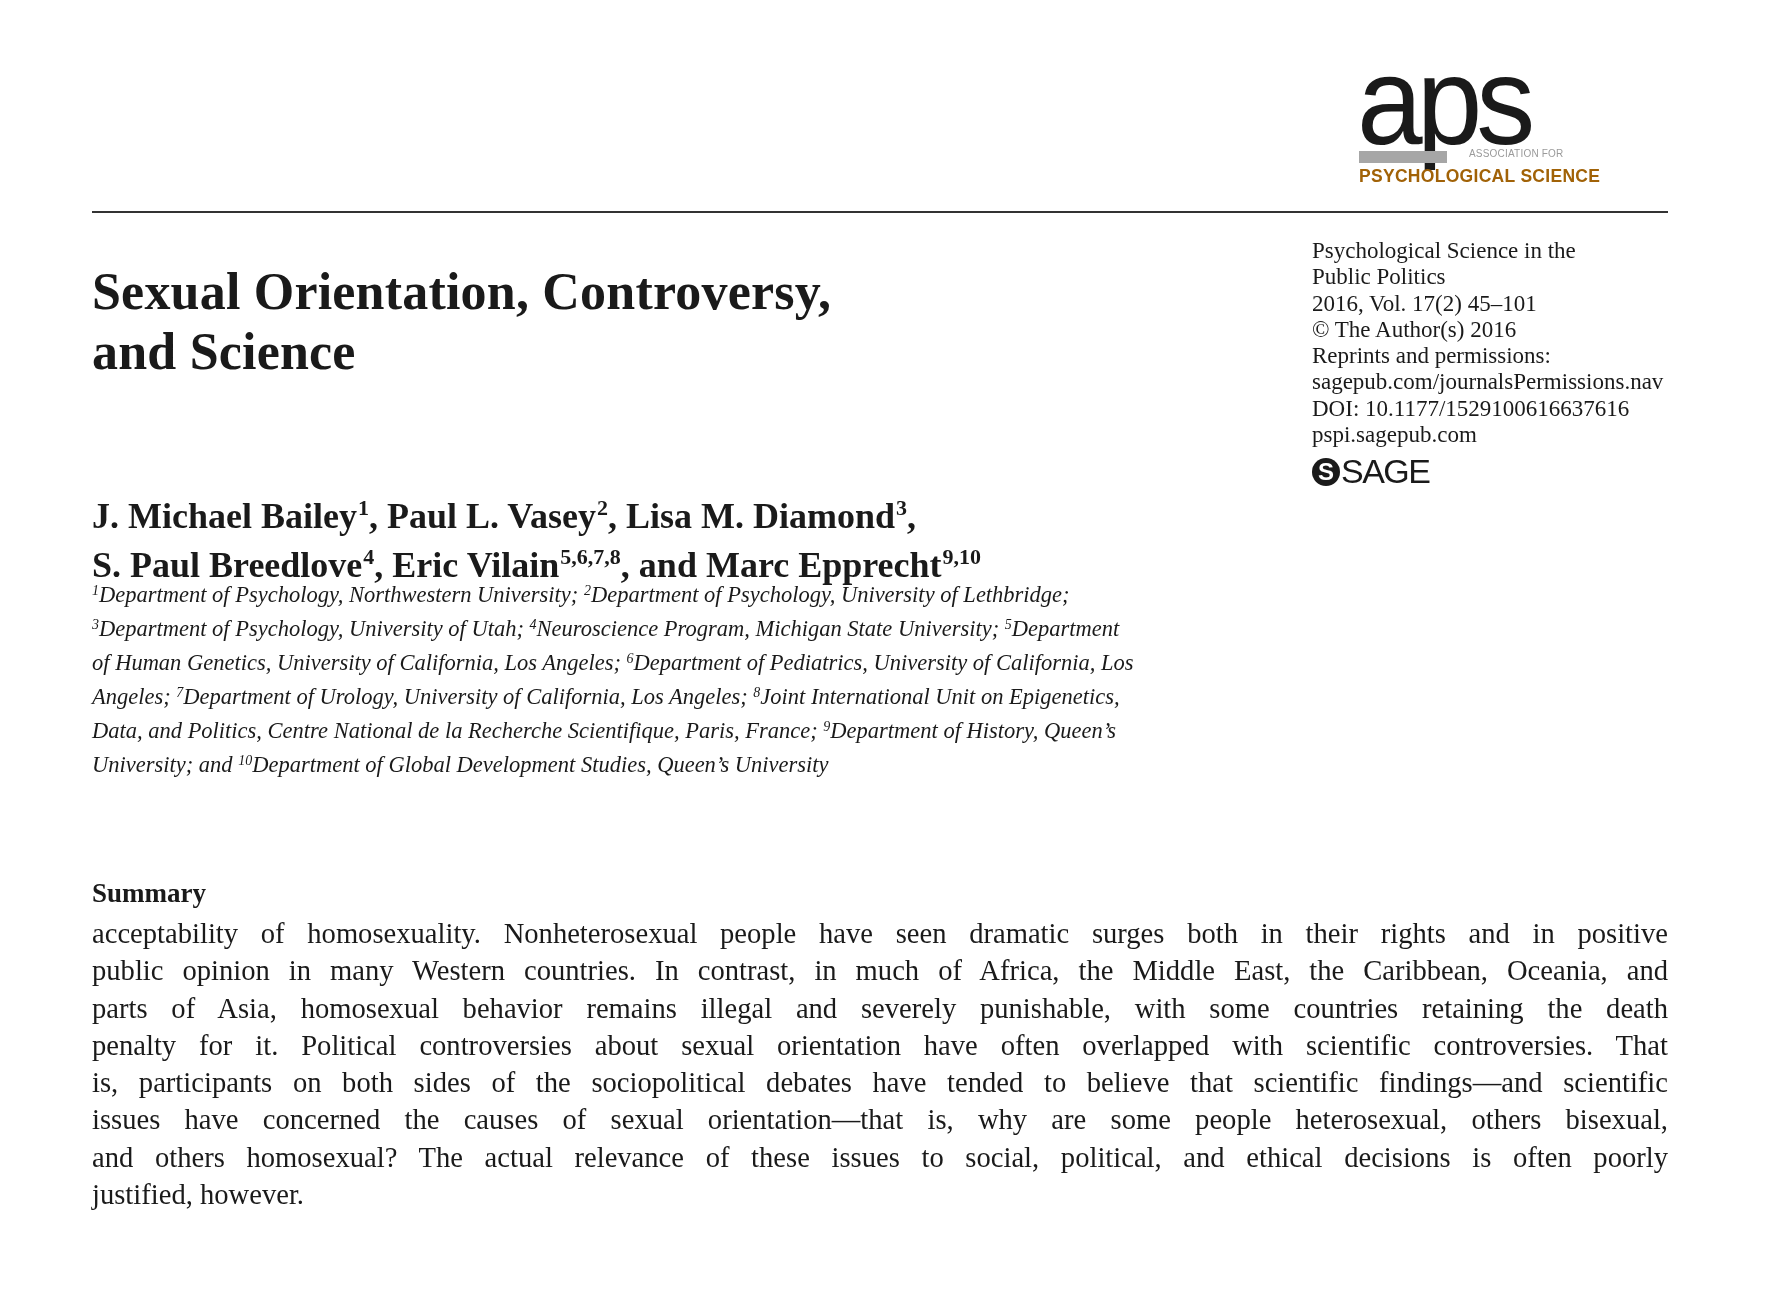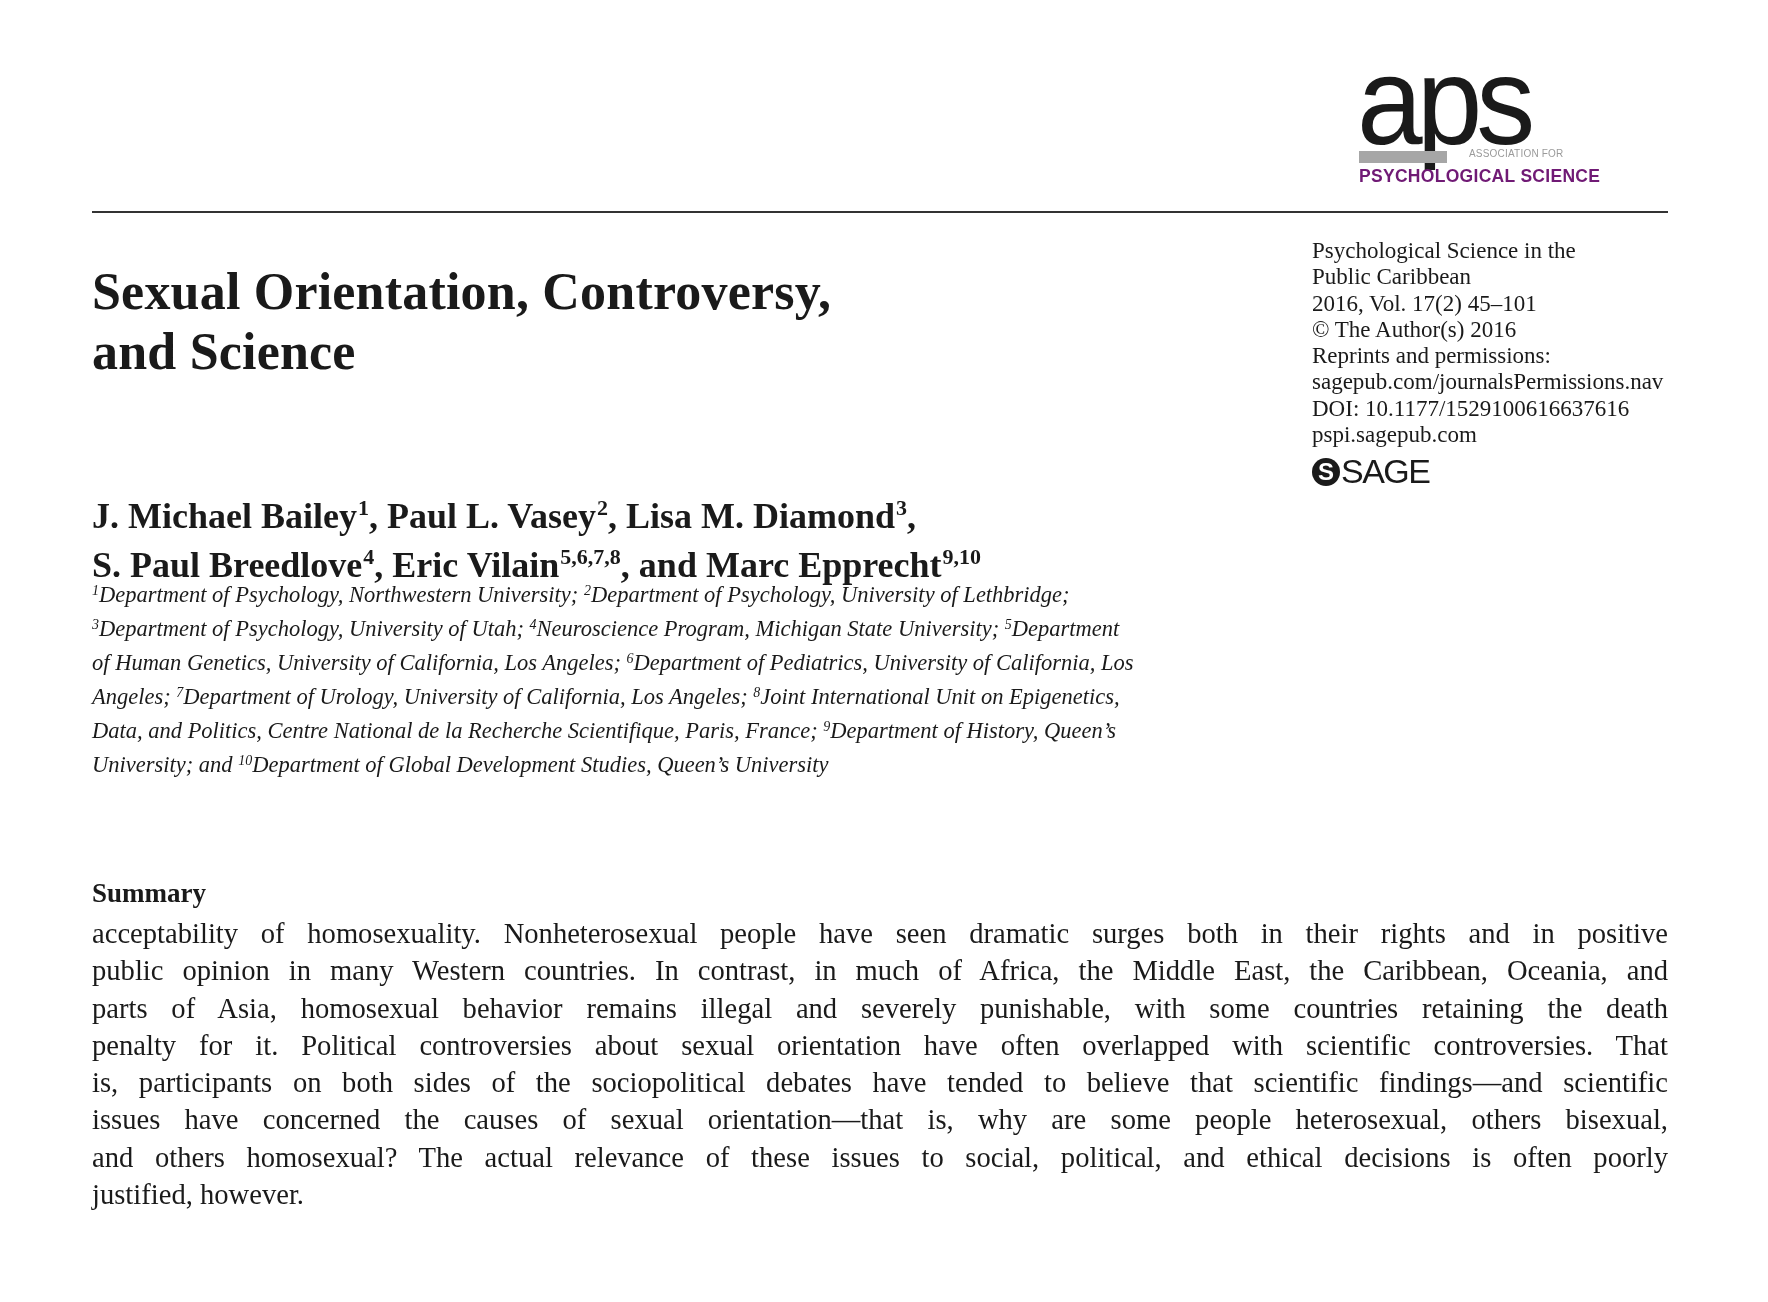--- a/index.html
+++ b/index.html
@@ -3,21 +3,21 @@
 <meta charset="utf-8">
 <style>
   html, body { margin:0; padding:0; background:#ffffff; }
   body { width:1768px; height:1302px; position:relative; overflow:hidden; color:#1a1a1a; font-family:"Liberation Serif","DejaVu Serif",serif; }
   .abs { position:absolute; }
   
   #logo { left:1310px; top:48px; width:240px; height:140px;margin-left:47px; }
   #logo .letters { position:absolute; left:0; top:0; font-family:"Liberation Sans","DejaVu Sans",sans-serif; font-size:118px; line-height:100px; letter-spacing:-6px; font-weight:400; color:#1a1a1a; transform:scaleY(1.05); transform-origin:top left; }
   #logo .bar { position:absolute; left:2px; top:103px; width:88px; height:12px; background:#a6a6a6; }
   #logo .assoc { position:absolute; left:112px; top:100px; font-family:"Liberation Sans","DejaVu Sans",sans-serif; font-size:10px; color:#9a9a9a; letter-spacing:0.2px;text-align:center; }
-  #logo .psych { position:absolute; left:2px; top:118px; font-family:"Liberation Sans","DejaVu Sans",sans-serif; font-size:17.5px; font-weight:700; color:#701a75; letter-spacing:0.3px; white-space:nowrap; }
+  #logo .psych { position:absolute; left:2px; top:118px; font-family:"Liberation Sans","DejaVu Sans",sans-serif; font-size:17.5px; font-weight:700; color:#a16207; letter-spacing:0.3px; white-space:nowrap; }
   #rule { left:92px; top:211px; width:1576px; height:2px; background:#333; }
   
   #meta { left:1312px; top:238px; width:360px; font-size:23px; line-height:26.3px; color:#1a1a1a; }
   #meta div { white-space:nowrap; }
   #sage { left:1312px; top:452px; font-family:"Liberation Sans","DejaVu Sans",sans-serif; font-size:34px; letter-spacing:-1.5px; display:flex; align-items:center; color:#1a1a1a; }
   #sage .s-circle { width:28px; height:28px; border-radius:50%; background:#1a1a1a; color:#fff; font-size:24px; font-weight:700; display:flex; align-items:center; justify-content:center; margin-right:1px; letter-spacing:0; }
   
   #title { left:92px; top:262px; width:1000px; font-size:52px; line-height:60px; font-weight:700; letter-spacing:0.2px; }
   
   #authors { left:92px; top:494px; width:1220px; font-size:36px; line-height:44px; font-weight:700; }
@@ -39,21 +39,21 @@
   <div class="letters">aps</div>
   <div class="bar"></div>
   <div class="assoc">ASSOCIATION FOR</div>
   <div class="psych">PSYCHOLOGICAL SCIENCE</div>
 </div>
 
 <div id="rule" class="abs"></div>
 
 <div id="meta" class="abs">
   <div>Psychological Science in the</div>
-  <div>Public Caribbean</div>
+  <div>Public Politics</div>
   <div>2016, Vol. 17(2) 45–101</div>
   <div>© The Author(s) 2016</div>
   <div>Reprints and permissions:</div>
   <div>sagepub.com/journalsPermissions.nav</div>
   <div>DOI: 10.1177/1529100616637616</div>
   <div>pspi.sagepub.com</div>
 </div>
 <div id="sage" class="abs">
   <span class="s-circle">S</span>
   <span>SAGE</span>

